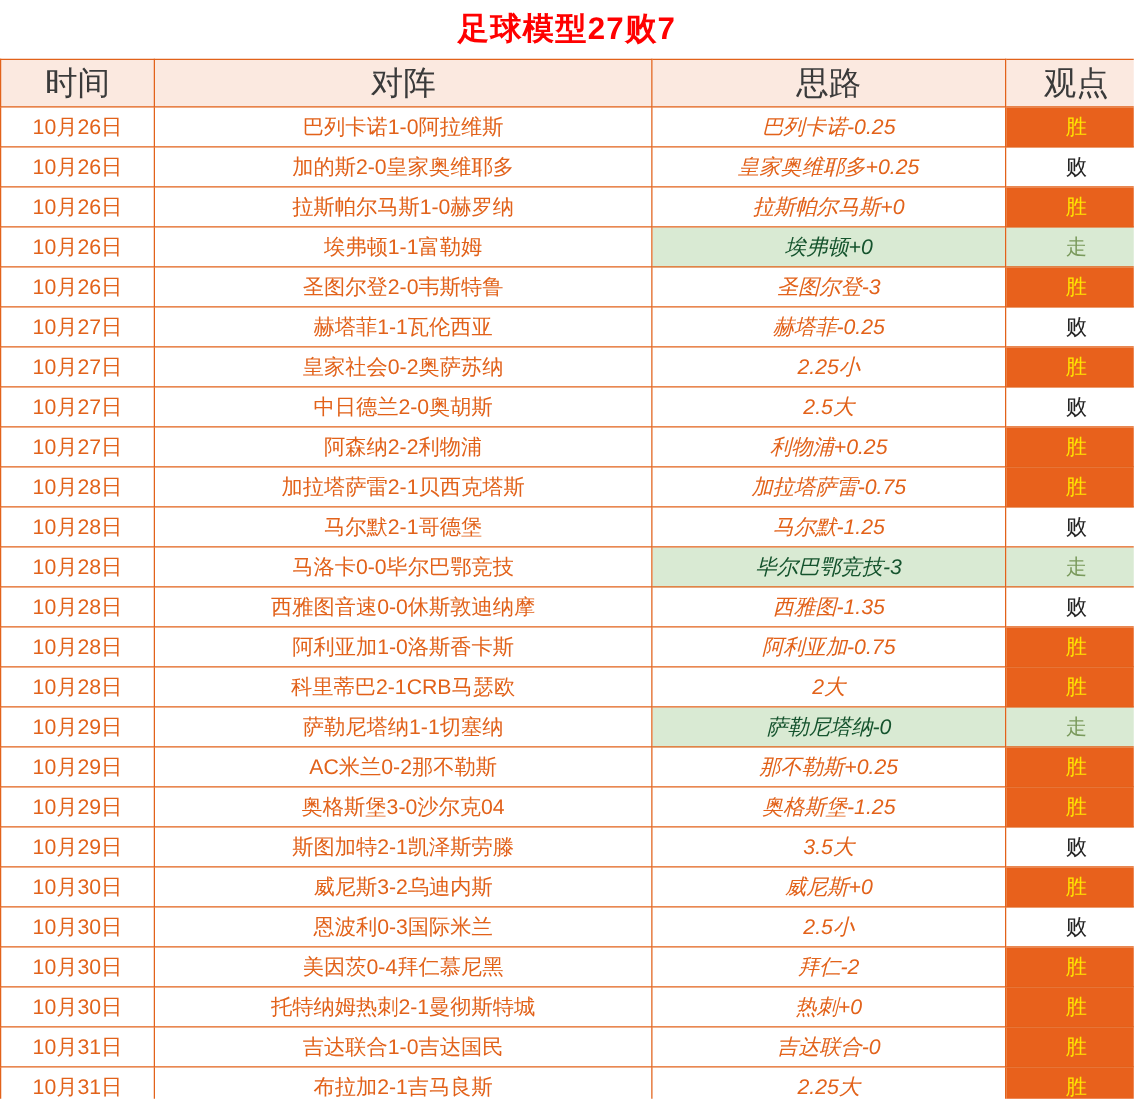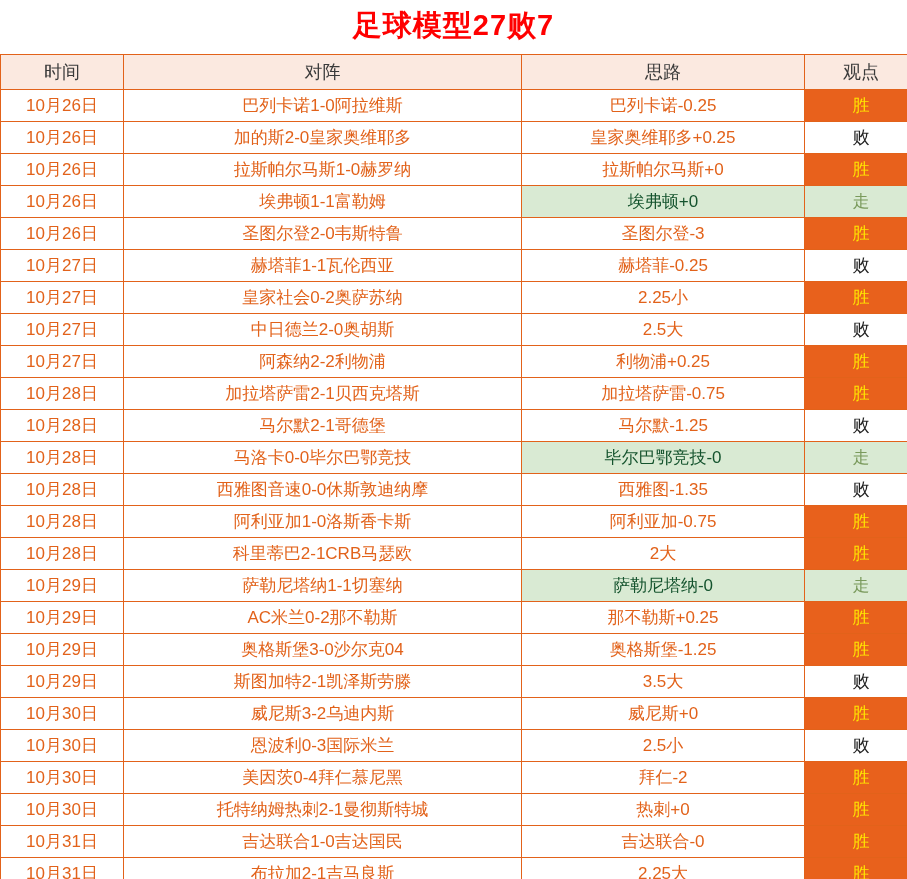--- a/index.html
+++ b/index.html
@@ -16,53 +16,53 @@
   }
   .page {
     width: 907px;
     height: 879px;
     box-sizing: border-box;
     display: flex;
     flex-direction: column;
   }
   .title {
     text-align: center;
-    font-size: 29px;
+    font-size: 25px;
     font-weight: bold;
     color: #ff0000;
     padding: 6px 0 8px 0;
     letter-spacing: 1px;
   }
   table.sheet {
     border-collapse: collapse;
     width: 907px;
     table-layout: fixed;
   }
   table.sheet td, table.sheet th {
     border: 1px solid #e2621a;
     text-align: center;
     vertical-align: middle;
     font-weight: normal;
   }
   thead th {
     background: #fbe9e0;
     color: #3a3a3a;
-    font-size: 18px;
+    font-size: 26px;
     height: 32px;
     font-weight: normal;
     margin-left: 12px;
   }
   tbody td {
     height: 29px;
     font-size: 17px;
     color: #e2621a;
   }
   td.col-date { width: 120px; }
   td.col-match { width: 395px; }
-  td.col-idea  { width: 280px; }
+  td.col-idea  { width: 280px; font-style: italic; }
   td.col-view  { width: 110px; }
   th.col-date { width: 120px; }
   th.col-match { width: 395px; font-family: Liberation Serif, serif; }
   th.col-idea  { width: 280px; }
   th.col-view  { width: 110px; }
 
   td.win {
     background: #e8611c;
     color: #ffe600;
     font-weight: bold;
@@ -159,21 +159,21 @@
         </tr>
         <tr>
           <td class="col-date">10月28日</td>
           <td class="col-match">马尔默2-1哥德堡</td>
           <td class="col-idea">马尔默-1.25</td>
           <td class="col-view lose">败</td>
         </tr>
         <tr>
           <td class="col-date">10月28日</td>
           <td class="col-match">马洛卡0-0毕尔巴鄂竞技</td>
-          <td class="col-idea idea-push">毕尔巴鄂竞技-0</td>
+          <td class="col-idea idea-push">毕尔巴鄂竞技-3</td>
           <td class="col-view push">走</td>
         </tr>
         <tr>
           <td class="col-date">10月28日</td>
           <td class="col-match">西雅图音速0-0休斯敦迪纳摩</td>
           <td class="col-idea">西雅图-1.35</td>
           <td class="col-view lose">败</td>
         </tr>
         <tr>
           <td class="col-date">10月28日</td>

